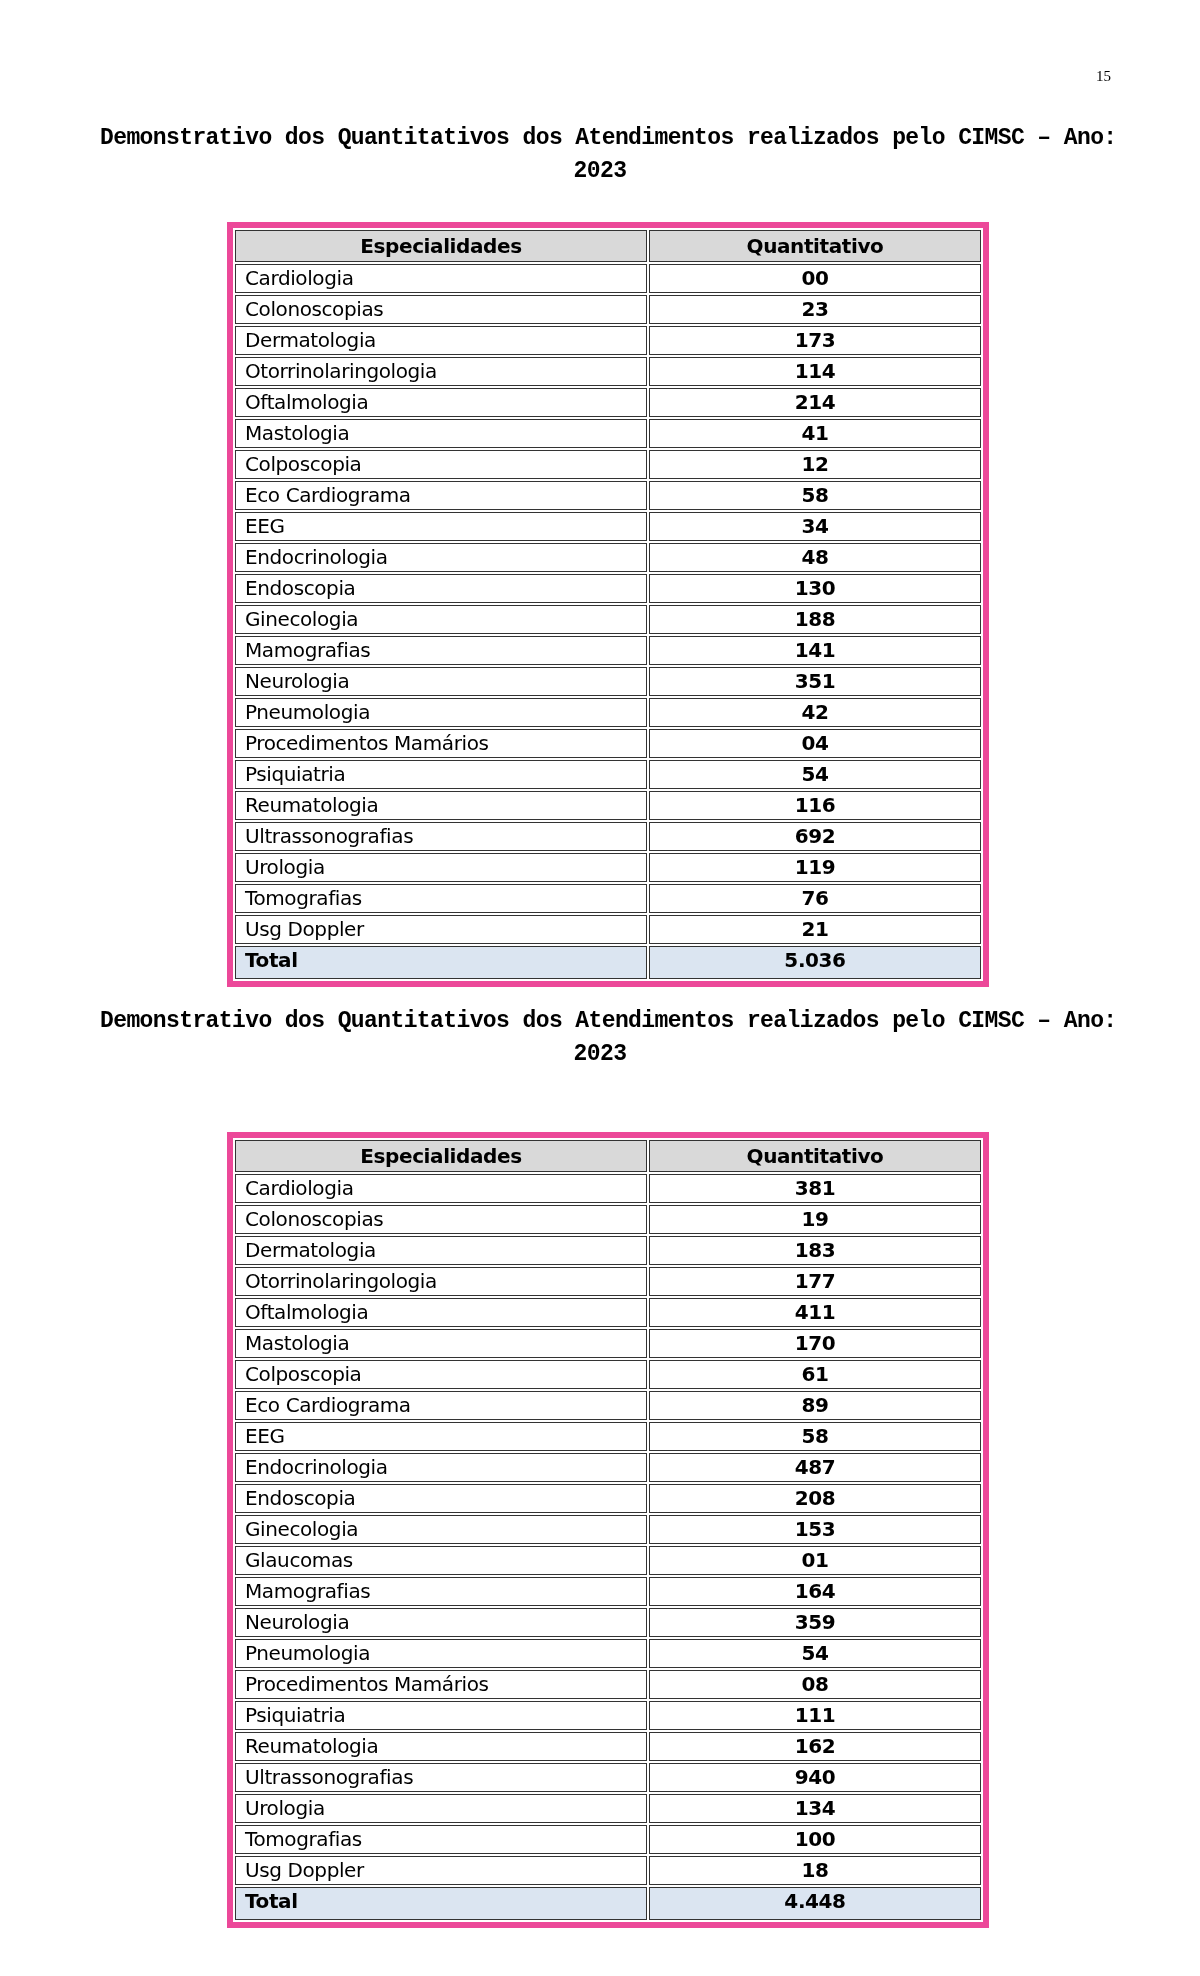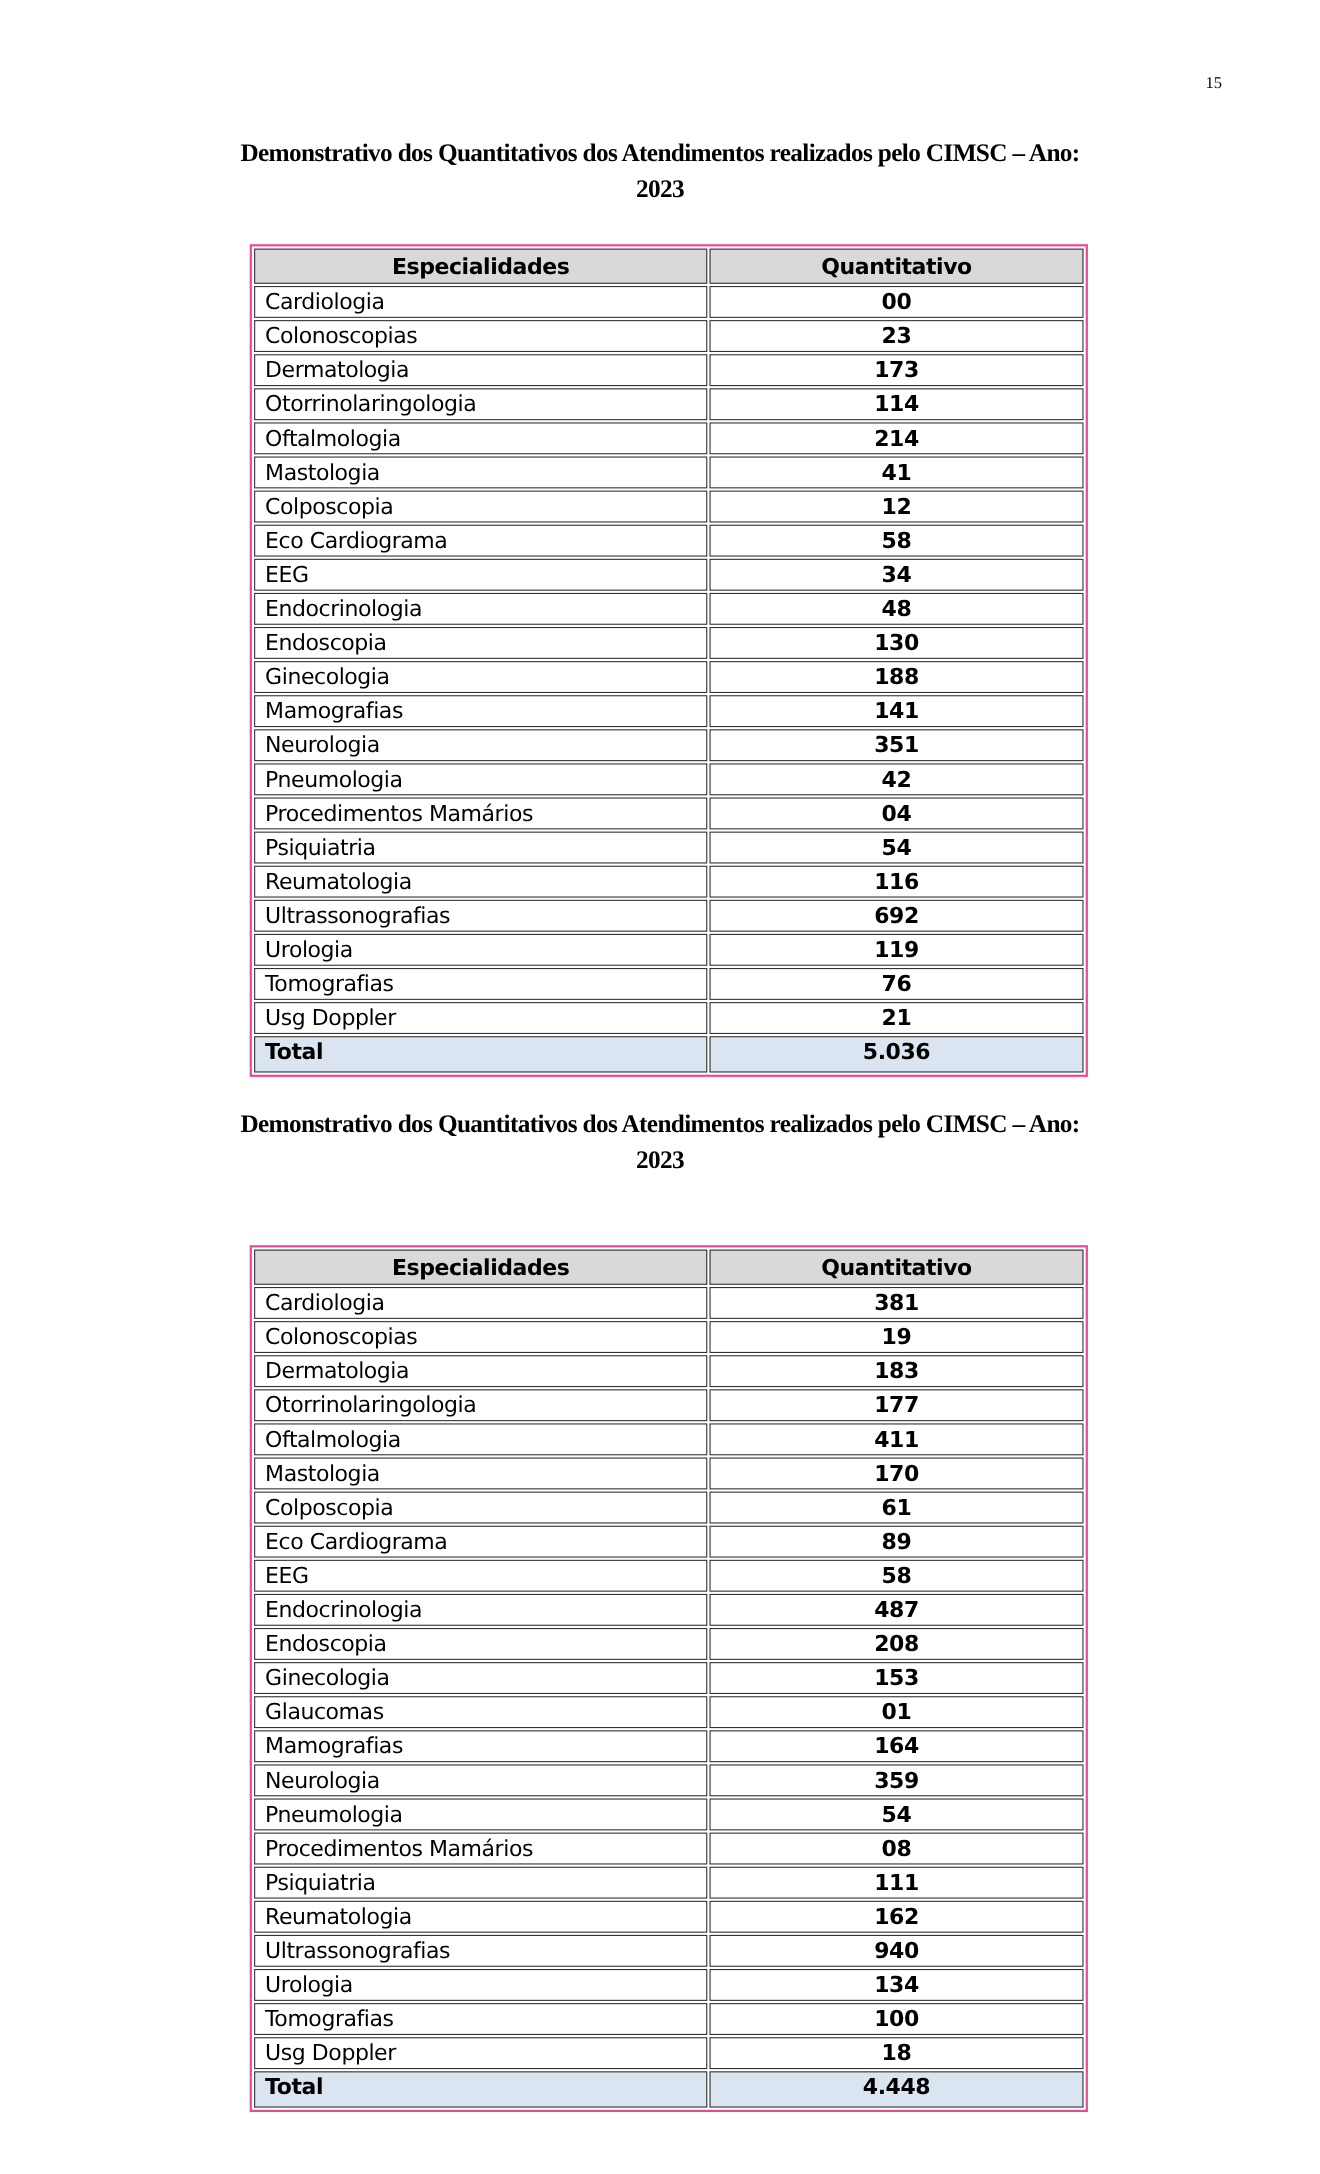--- a/index.html
+++ b/index.html
@@ -6,30 +6,30 @@
     body {
       width: 1200px; height: 1976px; position: relative; overflow: hidden;
       font-family: "DejaVu Sans", sans-serif; color: #000;
     }
     .page-number {
       position: absolute; left: 1096px; top: 68px;
       font-family: "Liberation Serif", serif; font-size: 15px;
     }
     .title {
       position: absolute; left: 100px; width: 1000px; text-align: center;
-      font-family: Liberation Serif, serif; font-weight: bold; font-size: 23px;
+      font-family: Liberation Mono, monospace; font-weight: bold; font-size: 23px;
       letter-spacing: -0.6px; line-height: 33px;
     }
     .title div { white-space: nowrap; }
     #title1 { top: 122px; }
     #title2 { top: 1005px; }
     table.data {
       position: absolute; left: 227px; width: 762px;
       border-collapse: separate; border-spacing: 2px;
-      border: 2px solid #ec4899; background: #fff;
+      border: 6px solid #ec4899; background: #fff;
       font-family: "DejaVu Sans", sans-serif; font-size: 20px;
       letter-spacing: -0.4px;
     }
     #table1 { top: 222px; }
     #table2 { top: 1132px; }
     table.data th, table.data td {
       border: 1px solid #333; padding: 0 9px; height: 27px; line-height: 27px;
     }
     table.data th {
       background: #d9d9d9; font-weight: bold; text-align: center; height: 30px;

